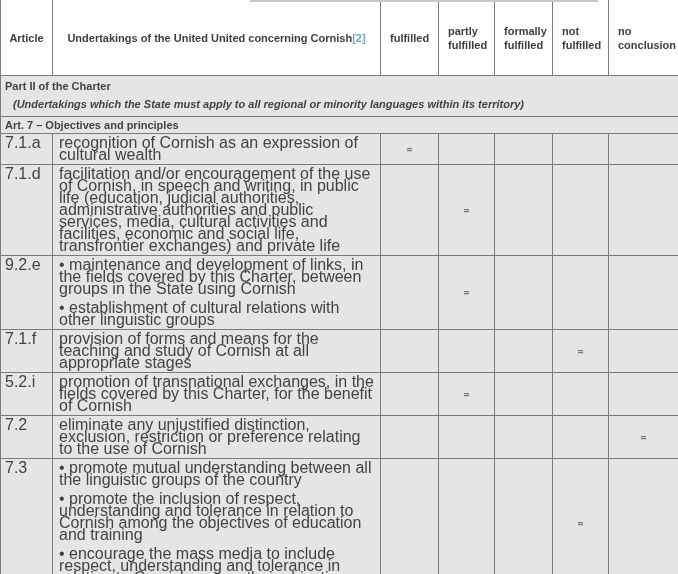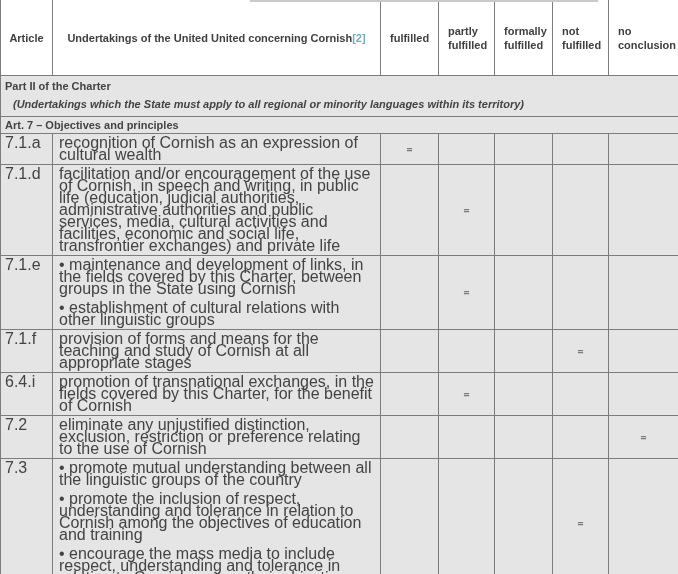--- a/index.html
+++ b/index.html
@@ -109,21 +109,21 @@
           <td class="text-cell">
             <p>facilitation and/or encouragement of the use of Cornish, in speech and writing, in public life (education, judicial authorities, administrative authorities and public services, media, cultural activities and facilities, economic and social life, transfrontier exchanges) and private life</p>
           </td>
           <td class="mark-cell"></td>
           <td class="mark-cell">=</td>
           <td class="mark-cell"></td>
           <td class="mark-cell"></td>
           <td class="mark-cell"></td>
         </tr>
         <tr style="height: 54px;">
-          <td class="article-cell">7.1.e</td>
+          <td class="article-cell">9.2.e</td>
           <td class="text-cell">
             <p>• maintenance and development of links, in the fields covered by this Charter, between groups in the State using Cornish</p>
             <p>• establishment of cultural relations with other linguistic groups</p>
           </td>
           <td class="mark-cell"></td>
           <td class="mark-cell">=</td>
           <td class="mark-cell"></td>
           <td class="mark-cell"></td>
           <td class="mark-cell"></td>
         </tr>
@@ -132,21 +132,21 @@
           <td class="text-cell">
             <p>provision of forms and means for the teaching and study of Cornish at all appropriate stages</p>
           </td>
           <td class="mark-cell"></td>
           <td class="mark-cell"></td>
           <td class="mark-cell"></td>
           <td class="mark-cell">=</td>
           <td class="mark-cell"></td>
         </tr>
         <tr style="height: 27px;">
-          <td class="article-cell">6.4.i</td>
+          <td class="article-cell">5.2.i</td>
           <td class="text-cell">
             <p>promotion of transnational exchanges, in the fields covered by this Charter, for the benefit of Cornish</p>
           </td>
           <td class="mark-cell"></td>
           <td class="mark-cell">=</td>
           <td class="mark-cell"></td>
           <td class="mark-cell"></td>
           <td class="mark-cell"></td>
         </tr>
         <tr style="height: 27px; padding-left: 36px;">

